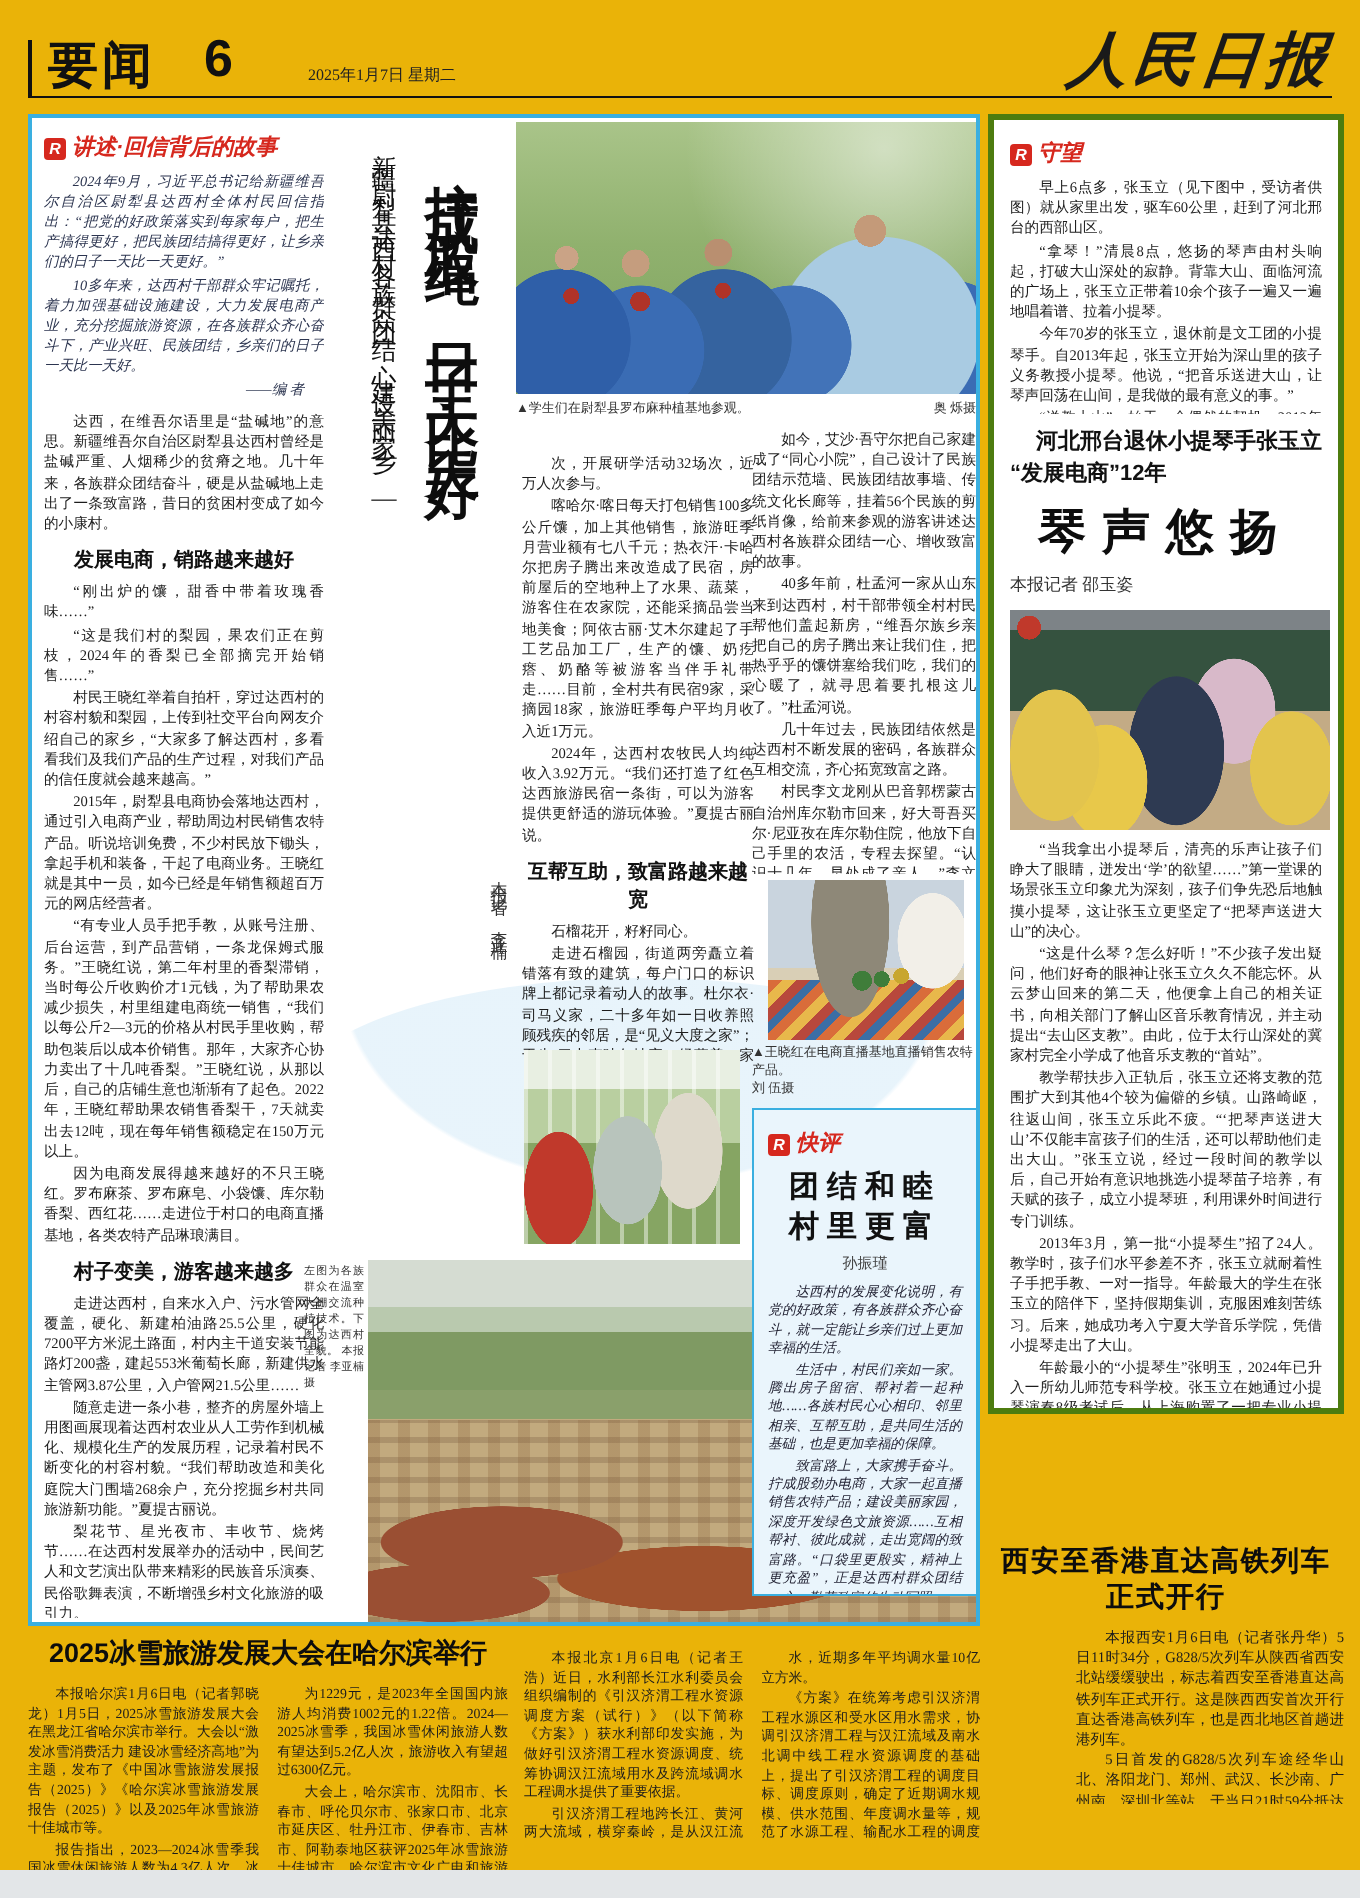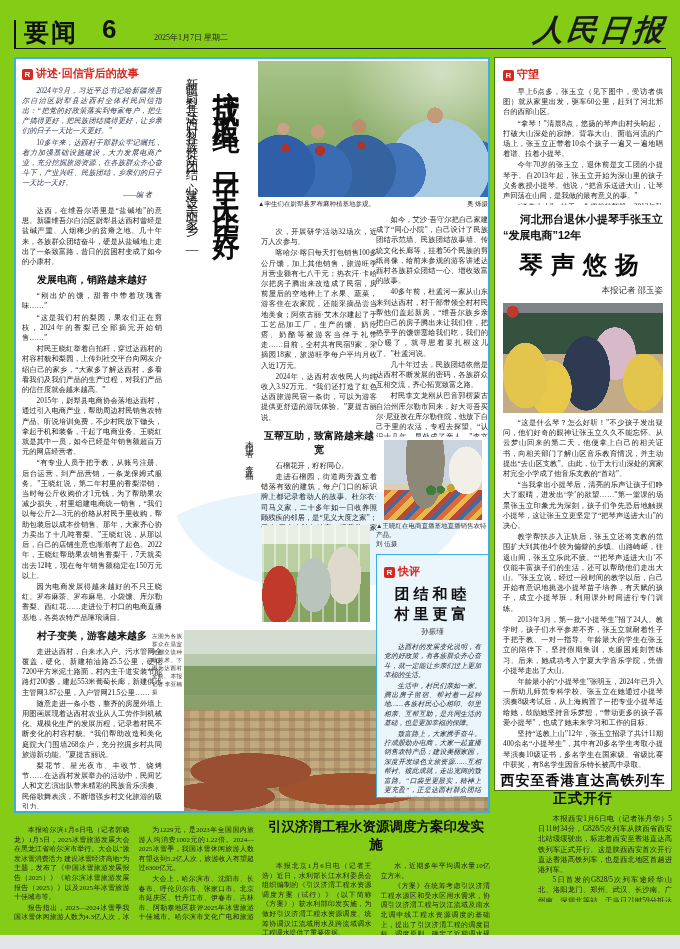--- a/index.html
+++ b/index.html
@@ -1,32 +1,32 @@
 <!DOCTYPE html>
 <html><head>
 <meta charset="utf-8">
 <style>
   * { margin:0; padding:0; box-sizing:border-box; }
   body { background:#cfd3d6; font-family:"Liberation Serif","DejaVu Serif",serif; }
-  .page { position:relative; width:680px; height:949px; background:#84cc16; overflow:hidden; margin:0 auto; }
+  .page { position:relative; width:680px; height:949px; background:#eab308; overflow:hidden; margin:0 auto; }
 
   
   .hdr-bracket { position:absolute; left:14px; top:20px; width:8px; height:28px; border-left:2.5px solid #111; }
   .hdr-section { position:absolute; left:24px; top:16px; font-size:25px; font-weight:900; color:#111; letter-spacing:2px; font-family:"Liberation Sans","DejaVu Sans",sans-serif; }
   .hdr-page { position:absolute; left:102px; top:14px; font-size:26px; font-weight:700; color:#111; font-family:"Liberation Sans","DejaVu Sans",sans-serif; }
   .hdr-date { position:absolute; left:132px; top:32px; font-size:8px; color:#222;margin-left:22px; }
   .masthead { position:absolute; right:14px; top:10px; font-size:30px; font-weight:900; font-style:italic; transform:skewX(-6deg); letter-spacing:3px; color:#1a1a1a; font-family:"DejaVu Serif",serif; }
   .hdr-rule { position:absolute; left:14px; top:48px; width:652px; height:0; border-top:1.5px solid #111; }
 
   
   .feature-box { position:absolute; left:14px; top:57px; width:476px; height:756px; border:2px solid #3aafe0; background:#fff; overflow:hidden; }
   .wave-deco { position:absolute; left:130px; top:430px; width:350px; height:120px; background:radial-gradient(ellipse at 50% 0%, #e2f1fa 0 60%, transparent 61%); opacity:.8; border-radius:50%; }
 
   .left-col { position:absolute; left:6px; top:4px; width:140px; height:746px; overflow:hidden; }
-  .col-label { font-size:11px; font-weight:bold; color:#d6281e; font-family:"Liberation Sans","DejaVu Sans",sans-serif; margin:3px 0 5px; }
+  .col-label { font-size:11px; font-weight:bold; color:#d6281e; font-family:"Liberation Sans","DejaVu Sans",sans-serif; margin:3px 0 5px;font-style:italic; }
   .rbadge { display:inline-block; width:11px; height:11px; line-height:11px; text-align:center; background:#d6281e; color:#fff; font-size:8px; font-weight:bold; border-radius:2px; margin-right:3px; font-family:"Liberation Sans","DejaVu Sans",sans-serif; }
   .editor-note p { font-size:7.2px; line-height:10px; text-indent:2em; text-align:justify; color:#2c3550; font-style:italic; margin-bottom:2px; }
   .editor-sign { font-size:7.2px; color:#2c3550; text-align:right; font-style:italic; padding-right:10px; margin:2px 0 6px; }
   .body-text p { font-size:7.3px; line-height:10.2px; text-indent:2em; text-align:justify; color:#1c1c1c; margin-bottom:1px; }
   .subhead { font-size:10px; font-weight:900; color:#111; text-align:center; margin:6px 0 4px; font-family:"Liberation Sans","DejaVu Sans",sans-serif; }
 
   .v { writing-mode:vertical-rl; text-orientation:upright; }
   .feat-kicker { position:absolute; left:146px; top:8px; height:330px; width:38px; font-size:12.5px; letter-spacing:7px; color:#111; font-weight:500; }
   .feat-title { position:absolute; left:182px; top:10px; height:620px; width:46px; font-size:27px; font-weight:900; letter-spacing:9px; color:#0d0d0d; font-family:"Liberation Sans","DejaVu Sans",sans-serif; }
   .feat-byline { position:absolute; left:228px; top:375px; height:140px; font-size:8.5px; letter-spacing:3px; color:#333; }
@@ -94,27 +94,27 @@
   .colA { left:245px; top:156px; width:116px; height:306px;margin-top:12px; }
   .colB { left:360px; top:156px; width:112px; height:222px; }
 
   
   .kuaiping { position:absolute; left:360px; top:495px; width:113px; height:244px; border:1.5px solid #3aafe0; background:#eaf5fc; padding:6px 7px; overflow:hidden; }
   .kp-title { font-size:15px; font-weight:900; text-align:center; letter-spacing:4px; color:#111; font-family:"Liberation Sans","DejaVu Sans",sans-serif; line-height:20px; }
   .kp-byline { font-size:7.5px; text-align:center; color:#444; margin:3px 0 5px; }
   .kuaiping .kp-body p { font-size:6.8px; line-height:9.4px; text-indent:2em; text-align:justify; color:#223; font-style:italic; margin-bottom:1px; }
 
   
-  .shouwang-box { position:absolute; left:494px; top:57px; width:178px; height:734px; border:1px solid #4d7c0f; background:#fff; padding:6px 8px; overflow:hidden; }
+  .shouwang-box { position:absolute; left:494px; top:57px; width:178px; height:650px; border:3px solid #4d7c0f; background:#fff; padding:6px 8px; overflow:hidden; }
   .sw-paras p, .sw-body p { font-size:7.3px; line-height:10.2px; text-indent:2em; text-align:justify; color:#1c1c1c; margin-bottom:1px; }
   .sw-paras { height:118px; overflow:hidden; margin-top:4px; }
   .sw-kicker { font-size:11px; font-weight:bold; color:#111; line-height:16px; margin-top:6px; font-family:"Liberation Sans","DejaVu Sans",sans-serif; }
   .sw-kicker .k1 { text-align:right; }
   .sw-title { font-size:24px; font-weight:900; text-align:center; letter-spacing:8px; color:#0d0d0d; line-height:31px; margin-top:6px; font-family:"Liberation Sans","DejaVu Sans",sans-serif; }
-  .sw-byline { font-size:8.5px; text-align:right; color:#333; margin:5px 0 6px; }
+  .sw-byline { font-size:8.5px; text-align:left; color:#333; margin:5px 0 6px; }
   .photo-violin { position:relative; width:160px; height:110px; margin:0 auto;
     background:
       radial-gradient(circle 6px at 6% 8%, #c0392b 0 99%, transparent),
       radial-gradient(ellipse 14% 30% at 14% 66%, #e3c44d 0 99%, transparent),
       radial-gradient(ellipse 13% 26% at 30% 78%, #e8c84a 0 99%, transparent),
       radial-gradient(ellipse 13% 26% at 88% 72%, #e3c44d 0 99%, transparent),
       radial-gradient(ellipse 15% 34% at 52% 64%, #2e3a52 0 99%, transparent),
       radial-gradient(circle 6px at 52% 40%, #c9a183 0 99%, transparent),
       radial-gradient(ellipse 13% 24% at 70% 46%, #d8b9c9 0 99%, transparent),
       linear-gradient(180deg, #7d8387 0 9%, #35523f 9% 46%, #c3ab85 46% 100%); }
@@ -254,53 +254,53 @@
     <div class="sw-kicker">
       <div class="k1">河北邢台退休小提琴手张玉立</div>
       <div>“发展电商”12年</div>
     </div>
     <div class="sw-title">
       <div>琴声悠扬</div>
     </div>
     <div class="sw-byline">本报记者 邵玉姿</div>
     <div class="photo photo-violin"></div>
     <div class="sw-body">
+        <p>“当我拿出小提琴后，清亮的乐声让孩子们睁大了眼睛，迸发出‘学’的欲望……”第一堂课的场景张玉立印象尤为深刻，孩子们争先恐后地触摸小提琴，这让张玉立更坚定了“把琴声送进大山”的决心。</p>
         <p>“这是什么琴？怎么好听！”不少孩子发出疑问，他们好奇的眼神让张玉立久久不能忘怀。从云梦山回来的第二天，他便拿上自己的相关证书，向相关部门了解山区音乐教育情况，并主动提出“去山区支教”。由此，位于太行山深处的冀家村完全小学成了他音乐支教的“首站”。</p>
-        <p>“当我拿出小提琴后，清亮的乐声让孩子们睁大了眼睛，迸发出‘学’的欲望……”第一堂课的场景张玉立印象尤为深刻，孩子们争先恐后地触摸小提琴，这让张玉立更坚定了“把琴声送进大山”的决心。</p>
         <p>教学帮扶步入正轨后，张玉立还将支教的范围扩大到其他4个较为偏僻的乡镇。山路崎岖，往返山间，张玉立乐此不疲。“‘把琴声送进大山’不仅能丰富孩子们的生活，还可以帮助他们走出大山。”张玉立说，经过一段时间的教学以后，自己开始有意识地挑选小提琴苗子培养，有天赋的孩子，成立小提琴班，利用课外时间进行专门训练。</p>
         <p>2013年3月，第一批“小提琴生”招了24人。教学时，孩子们水平参差不齐，张玉立就耐着性子手把手教、一对一指导。年龄最大的学生在张玉立的陪伴下，坚持假期集训，克服困难刻苦练习。后来，她成功考入宁夏大学音乐学院，凭借小提琴走出了大山。</p>
         <p>年龄最小的“小提琴生”张明玉，2024年已升入一所幼儿师范专科学校。张玉立在她通过小提琴演奏8级考试后，从上海购置了一把专业小提琴送给她，鼓励她坚持音乐梦想，“带动更多的孩子喜爱小提琴”，也成了她未来学习和工作的目标。</p>
         <p>坚持“送教上山”12年，张玉立招录了共计11期400余名“小提琴生”，其中有20多名学生考取小提琴演奏10级证书，多名学生在国家级、省级比赛中获奖，有8名学生因音乐特长被高中录取。</p>
       </div>
   </section>
 
   <section class="art3">
     <div class="art3-title">西安至香港直达高铁列车正式开行</div>
     <div class="art3-body">
         <p>本报西安1月6日电（记者张丹华）5日11时34分，G828/5次列车从陕西省西安北站缓缓驶出，标志着西安至香港直达高铁列车正式开行。这是陕西西安首次开行直达香港高铁列车，也是西北地区首趟进港列车。</p>
         <p>5日首发的G828/5次列车途经华山北、洛阳龙门、郑州、武汉、长沙南、广州南、深圳北等站，于当日21时59分抵达香港西九龙站，全程10小时5分钟。当天，香港西九龙至西安北G826/7次列车于9时37分始发，20时31分到达西安北站，运行时间10小时54分钟。西安至香港直达高铁自1月5日起实现隔日常规对开，列车采用CR400BF—Z“复兴号”智能动车组重联运行，为旅客出行提供更加便捷的乘车体验和充电功能保障。</p>
       </div>
   </section>
   <div class="footer-credits">本版责编：张彦春 刘涓溪 曹怡晴　本版制图：蔡华伟</div>
 
   <section class="bottom-art art1">
+    <div class="ba-title">2025冰雪旅游发展大会在哈尔滨举行</div>
     <div class="ba-cols">
       <div class="ba-col">
           <p>本报哈尔滨1月6日电（记者郭晓龙）1月5日，2025冰雪旅游发展大会在黑龙江省哈尔滨市举行。大会以“激发冰雪消费活力 建设冰雪经济高地”为主题，发布了《中国冰雪旅游发展报告（2025）》《哈尔滨冰雪旅游发展报告（2025）》以及2025年冰雪旅游十佳城市等。</p>
           <p>报告指出，2023—2024冰雪季我国冰雪休闲旅游人数为4.3亿人次，冰雪休闲旅游收入为5247亿元。冰雪旅游市场热度不断攀升，冰雪旅游消费的综合带动能力凸显，2023—2024冰雪季我国冰雪休闲旅游者的人均消费</p>
         </div>
       <div class="ba-col">
           <p>为1229元，是2023年全国国内旅游人均消费1002元的1.22倍。2024—2025冰雪季，我国冰雪休闲旅游人数有望达到5.2亿人次，旅游收入有望超过6300亿元。</p>
           <p>大会上，哈尔滨市、沈阳市、长春市、呼伦贝尔市、张家口市、北京市延庆区、牡丹江市、伊春市、吉林市、阿勒泰地区获评2025年冰雪旅游十佳城市。哈尔滨市文化广电和旅游局推介的“冰世界 雪天下”、长白山管委会旅游和文化体育局的“长白天下雪，千里是奇缘”等案例获评2025年冰雪旅游营销创新案例。</p>
         </div>
     </div>
   </section>
 
   <section class="bottom-art art2">
-    <div class="ba-title">引汉济渭工程水资源调度方案印发实施</div>
     <div class="ba-cols">
       <div class="ba-col">
           <p>本报北京1月6日电（记者王浩）近日，水利部长江水利委员会组织编制的《引汉济渭工程水资源调度方案（试行）》（以下简称《方案》）获水利部印发实施，为做好引汉济渭工程水资源调度、统筹协调汉江流域用水及跨流域调水工程调水提供了重要依据。</p>
           <p>引汉济渭工程地跨长江、黄河两大流域，横穿秦岭，是从汉江流域调水至黄河流域关中地区的跨流域调水工程，通过输配水工程向关中受水区供</p>
         </div>
       <div class="ba-col">
           <p>水，近期多年平均调水量10亿立方米。</p>
           <p>《方案》在统筹考虑引汉济渭工程水源区和受水区用水需求，协调引汉济渭工程与汉江流域及南水北调中线工程水资源调度的基础上，提出了引汉济渭工程的调度目标、调度原则，确定了近期调水规模、供水范围、年度调水量等，规范了水源工程、输配水工程的调度方式，明确了调度权责、水量调度计划与调度规程等。</p>
         </div>
     </div>

